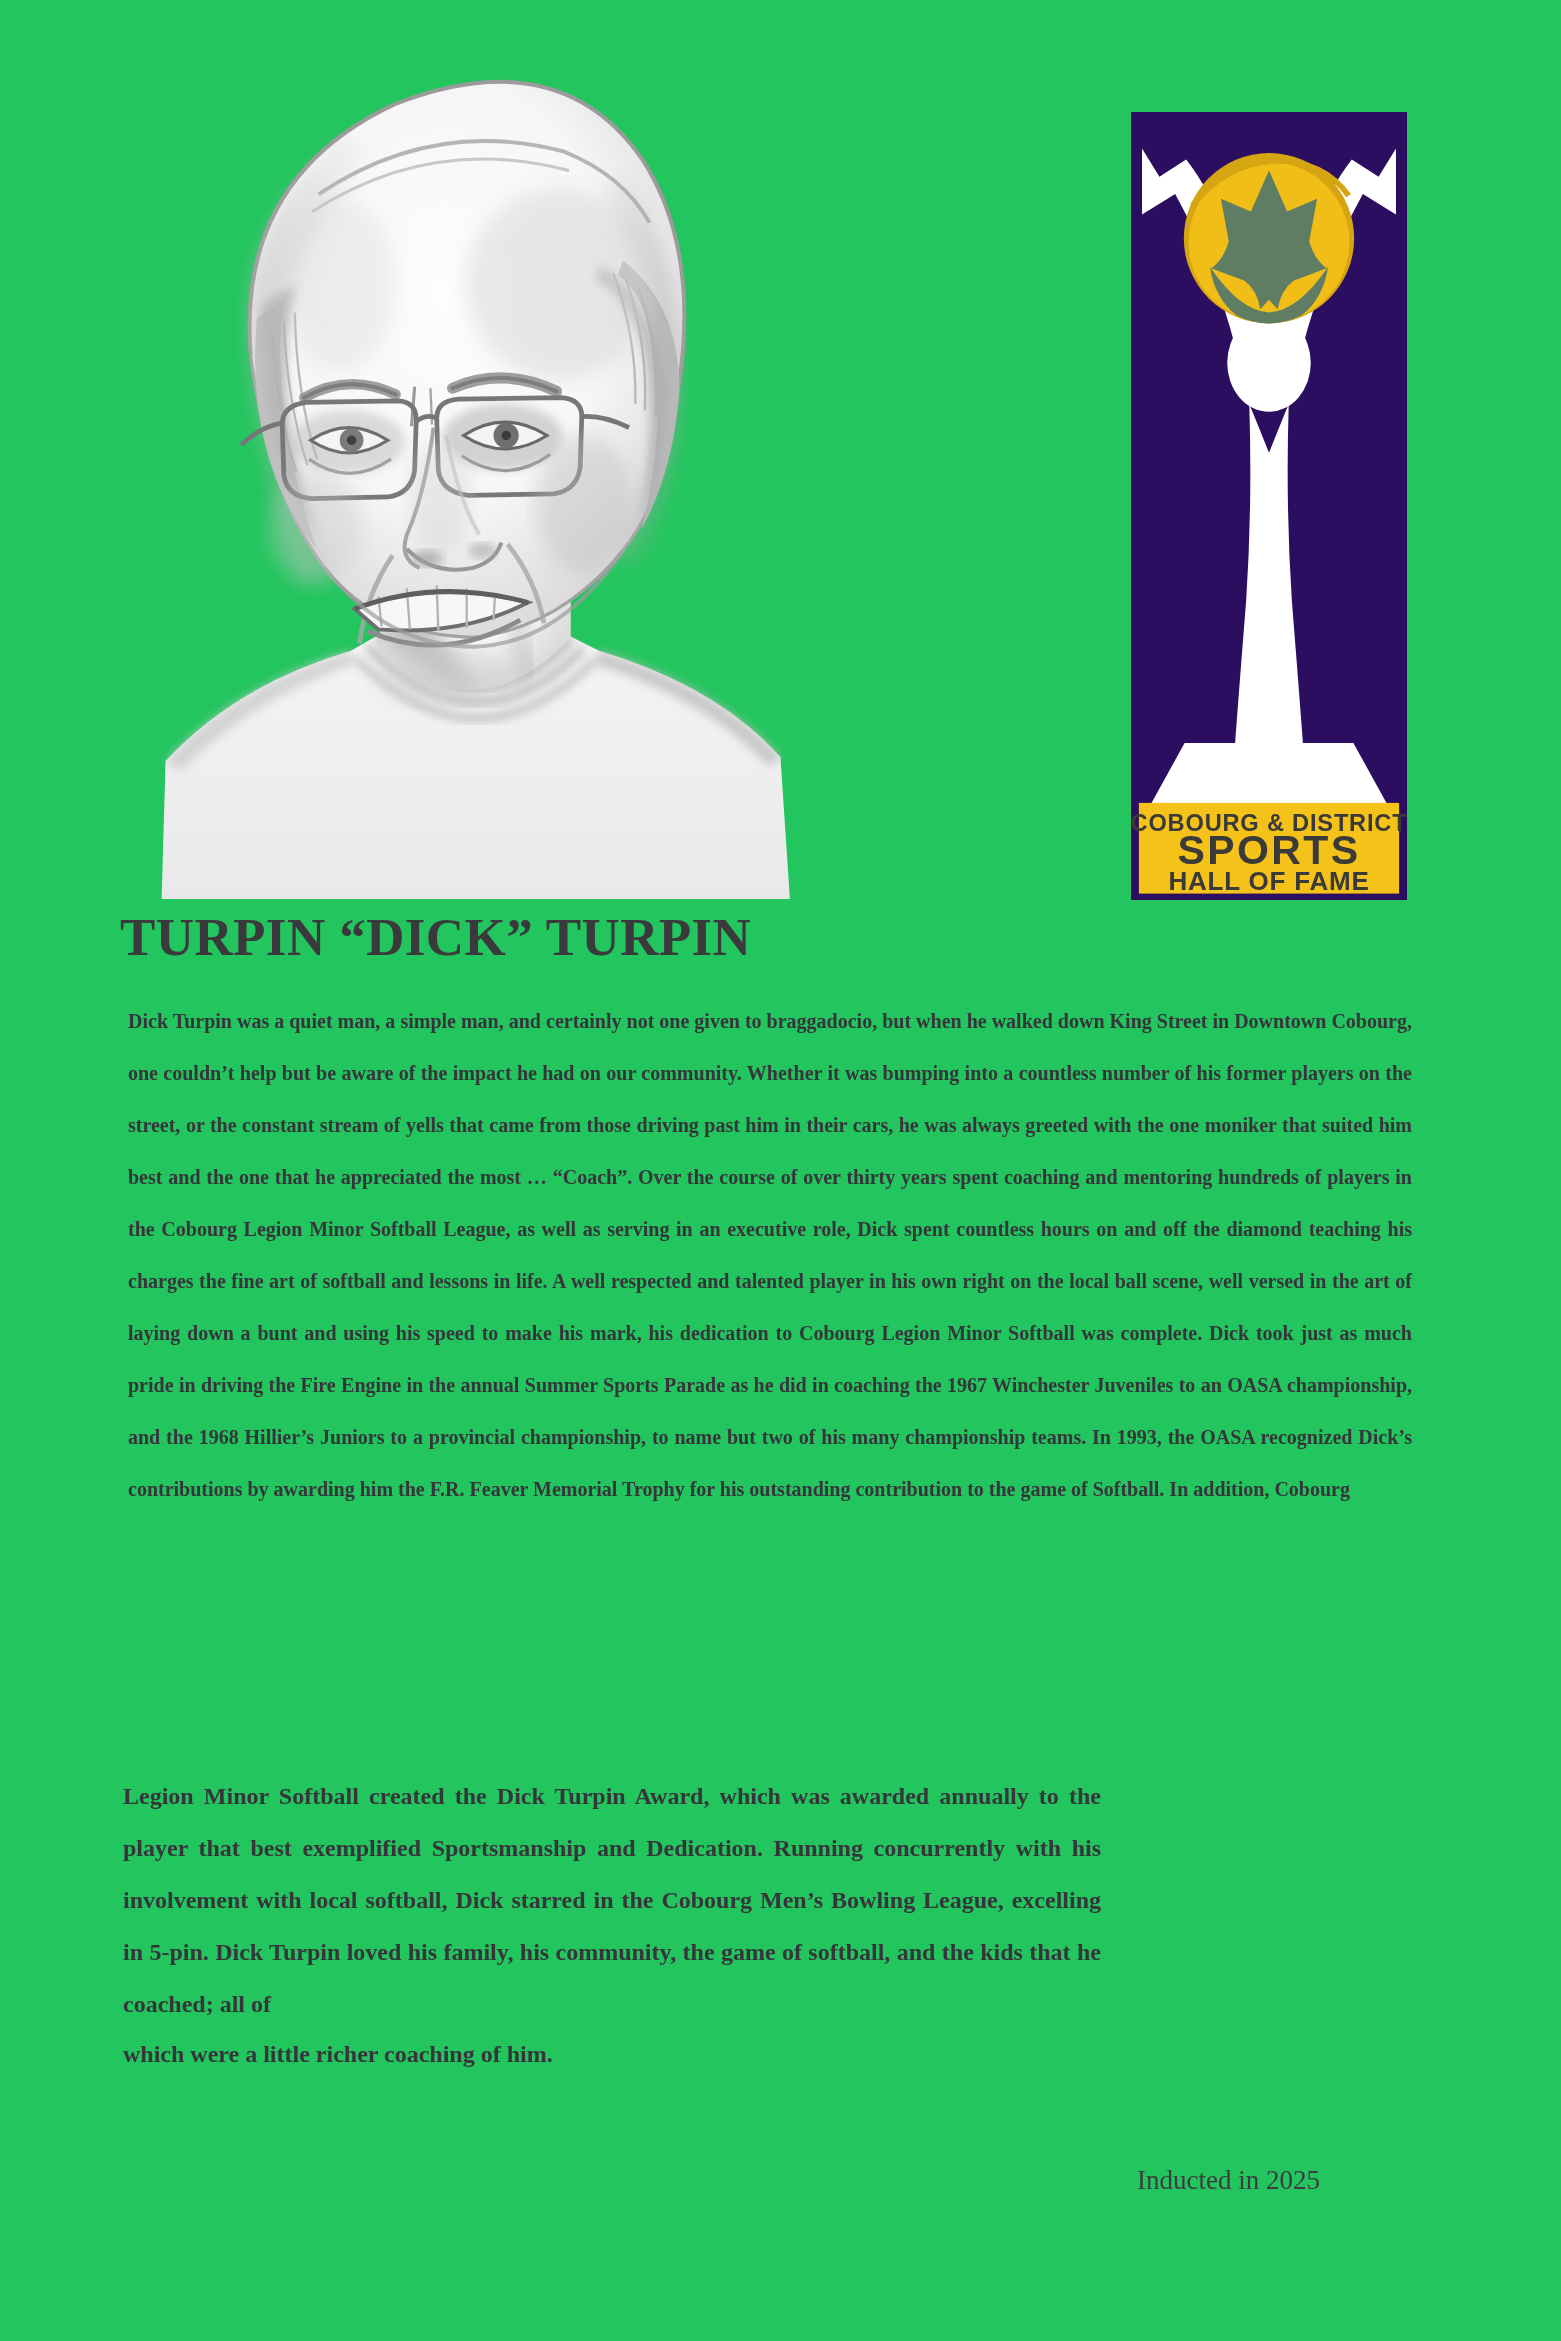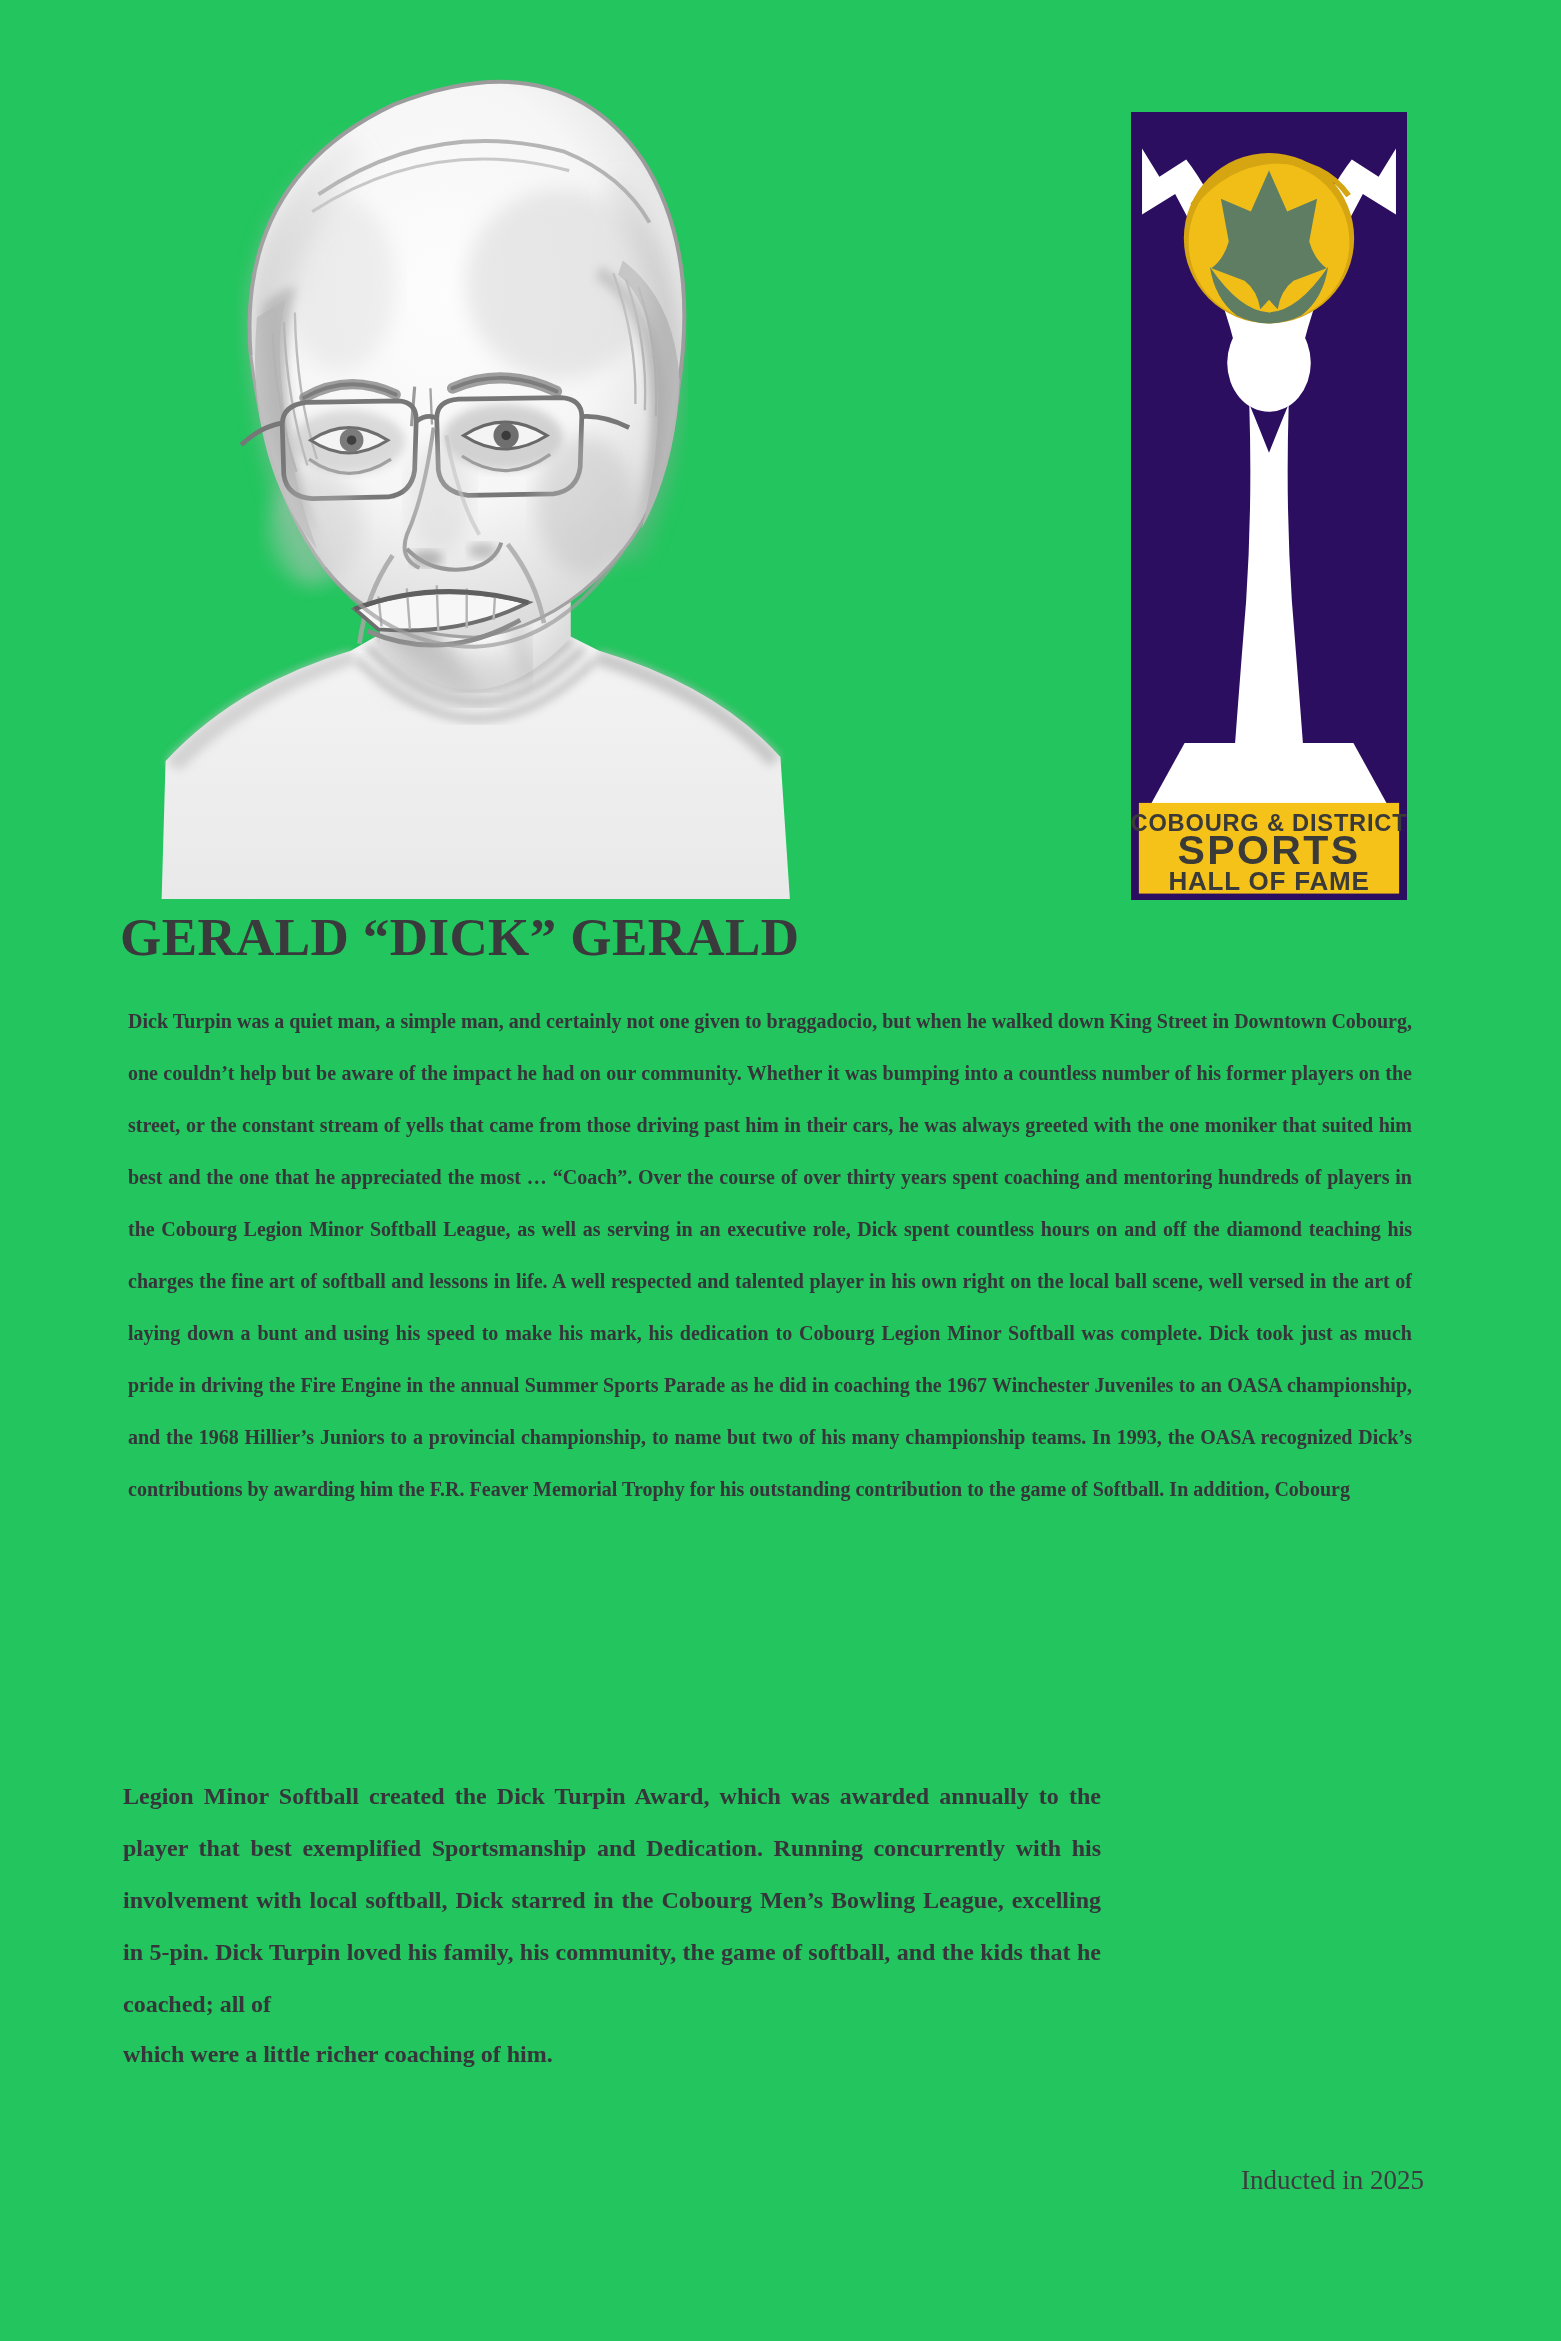--- a/index.html
+++ b/index.html
@@ -72,21 +72,21 @@
     font-weight: bold;
     font-size: 24px;
     line-height: 52px;
     color: #35353a;
     text-align: justify;
   }
 
   
   .inducted {
     position: absolute;
-    left: 1241px;
+    left: 1137px;
     top: 2165px;
     font-family: "Liberation Serif", "DejaVu Serif", serif;
     font-weight: normal;
     font-size: 27px;
     color: #3d3d40;
     white-space: nowrap;
   }
 </style>
 </head>
 <body>
@@ -264,21 +264,21 @@
 
       <g>
         <rect x="10" y="876" width="330" height="115" fill="#f5c21a"></rect>
         <text x="175" y="912" text-anchor="middle" font-family="Liberation Sans, DejaVu Sans, sans-serif" font-size="30" font-weight="bold" fill="#3a3a38" letter-spacing="1">COBOURG &amp; DISTRICT</text>
         <text x="175" y="954" text-anchor="middle" font-family="Liberation Sans, DejaVu Sans, sans-serif" font-size="52" font-weight="bold" fill="#3a3a38" letter-spacing="3">SPORTS</text>
         <text x="175" y="986" text-anchor="middle" font-family="Liberation Sans, DejaVu Sans, sans-serif" font-size="33" font-weight="bold" fill="#3a3a38" letter-spacing="1">HALL OF FAME</text>
       </g>
     </svg>
   </div>
 
-  <div class="name-title">GERALD “DICK” GERALD</div>
+  <div class="name-title">TURPIN “DICK” TURPIN</div>
 
   <div class="bio-wide">Dick Turpin was a quiet man, a simple man, and certainly not one given to braggadocio, but when he walked down King Street in Downtown Cobourg, one couldn’t help but be aware of the impact he had on our community. Whether it was bumping into a countless number of his former players on the street, or the constant stream of yells that came from those driving past him in their cars, he was always greeted with the one moniker that suited him best and the one that he appreciated the most … “Coach”. Over the course of over thirty years spent coaching and mentoring hundreds of players in the Cobourg Legion Minor Softball League, as well as serving in an executive role, Dick spent countless hours on and off the diamond teaching his charges the fine art of softball and lessons in life. A well respected and talented player in his own right on the local ball scene, well versed in the art of laying down a bunt and using his speed to make his mark, his dedication to Cobourg Legion Minor Softball was complete. Dick took just as much pride in driving the Fire Engine in the annual Summer Sports Parade as he did in coaching the 1967  Winchester Juveniles to an OASA championship, and the 1968 Hillier’s Juniors to a provincial championship, to name but two of his many championship teams. In 1993, the OASA recognized Dick’s contributions by awarding him the F.R. Feaver Memorial Trophy for his outstanding contribution to the game of Softball. In addition, Cobourg</div>
 
   <div class="bio-narrow" id="bioNarrow" style="top: 1770px;">Legion Minor Softball created the Dick Turpin Award, which was awarded annually to the player that best exemplified Sportsmanship and Dedication. Running concurrently with his involvement with local softball, Dick starred in the Cobourg Men’s Bowling League, excelling in 5-pin. Dick Turpin loved his family, his community, the game of softball, and the kids that he coached; all of</div>
 
   <div class="bio-narrow" id="bioLast" style="text-align: left; top: 2028px;">which were a little richer coaching of him.</div>
 
   <div class="inducted">Inducted in 2025</div>
 
 </div>

